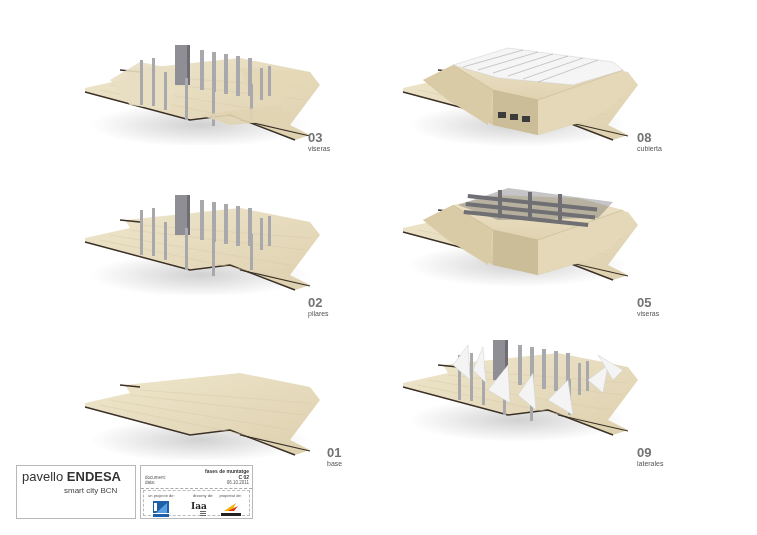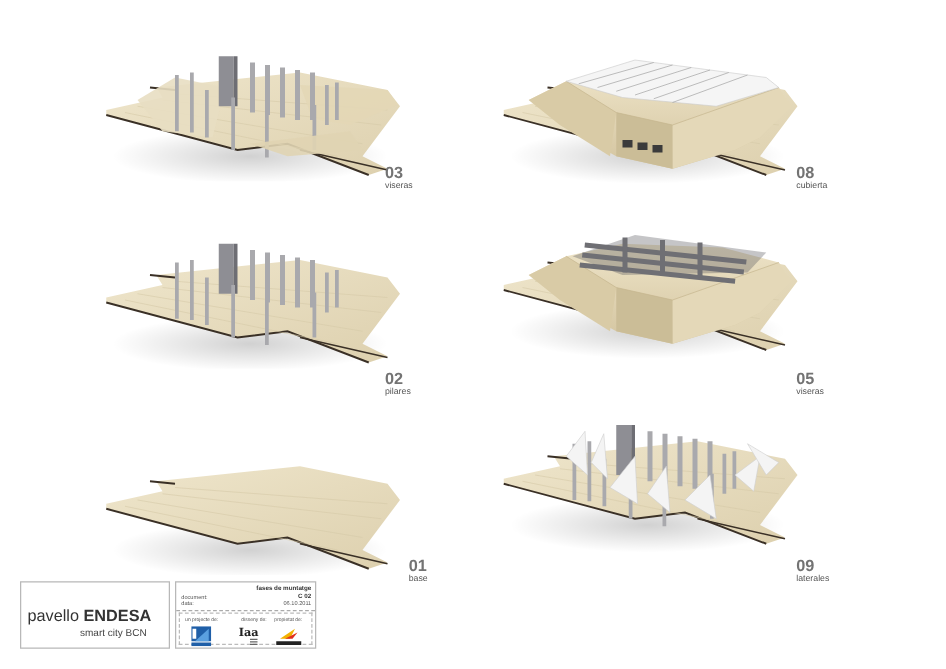--- a/index.html
+++ b/index.html
@@ -2,21 +2,21 @@
 <html><head>
 <meta charset="utf-8">
 <style>
   html, body { margin:0; padding:0; background:#ffffff; }
   body { width:757px; height:535px; position:relative; overflow:hidden; font-family:"Liberation Sans", sans-serif; color:#333; }
   .panel { position:absolute; }
   .panel svg { position:absolute; left:0; top:0; }
   .step-label { position:absolute; line-height:1; }
   .step-num { font-weight:bold; font-size:13px; color:#737373; display:block; }
   .step-name { font-size:7px; color:#555; display:block; margin-top:1px; }
-  .title-box { position:absolute; left:16px; top:465px; width:120px; height:54px; border:1px solid #b8b8b8; box-sizing:border-box; padding:20px 5px; }
+  .title-box { position:absolute; left:16px; top:465px; width:120px; height:54px; border:1px solid #b8b8b8; box-sizing:border-box; padding:4px 5px; }
   .title-main { font-size:13px; color:#333; line-height:1; white-space:nowrap; }
   .title-main b { font-weight:bold; }
   .title-sub { font-size:8px; color:#444; margin-top:3px;margin-left:42px; }
   .info-box { position:absolute; left:140px; top:465px; width:113px; height:54px; border:1px solid #b8b8b8; box-sizing:border-box; }
   .info-top { position:absolute; left:0; top:0; width:100%; height:22px; border-bottom:1px dashed #aaa; font-size:4.5px; color:#555; }
   .info-top .ft { position:absolute; right:3px; top:2px; font-weight:bold; font-size:5px; color:#333; }
   .info-top .code { position:absolute; right:3px; top:8px; font-weight:bold; font-size:5px; color:#333; }
   .info-top .date { position:absolute; right:3px; top:14px; font-size:4.5px; }
   .info-top .lbl1 { position:absolute; left:4px; top:9px; }
   .info-top .lbl2 { position:absolute; left:4px; top:14px; }

